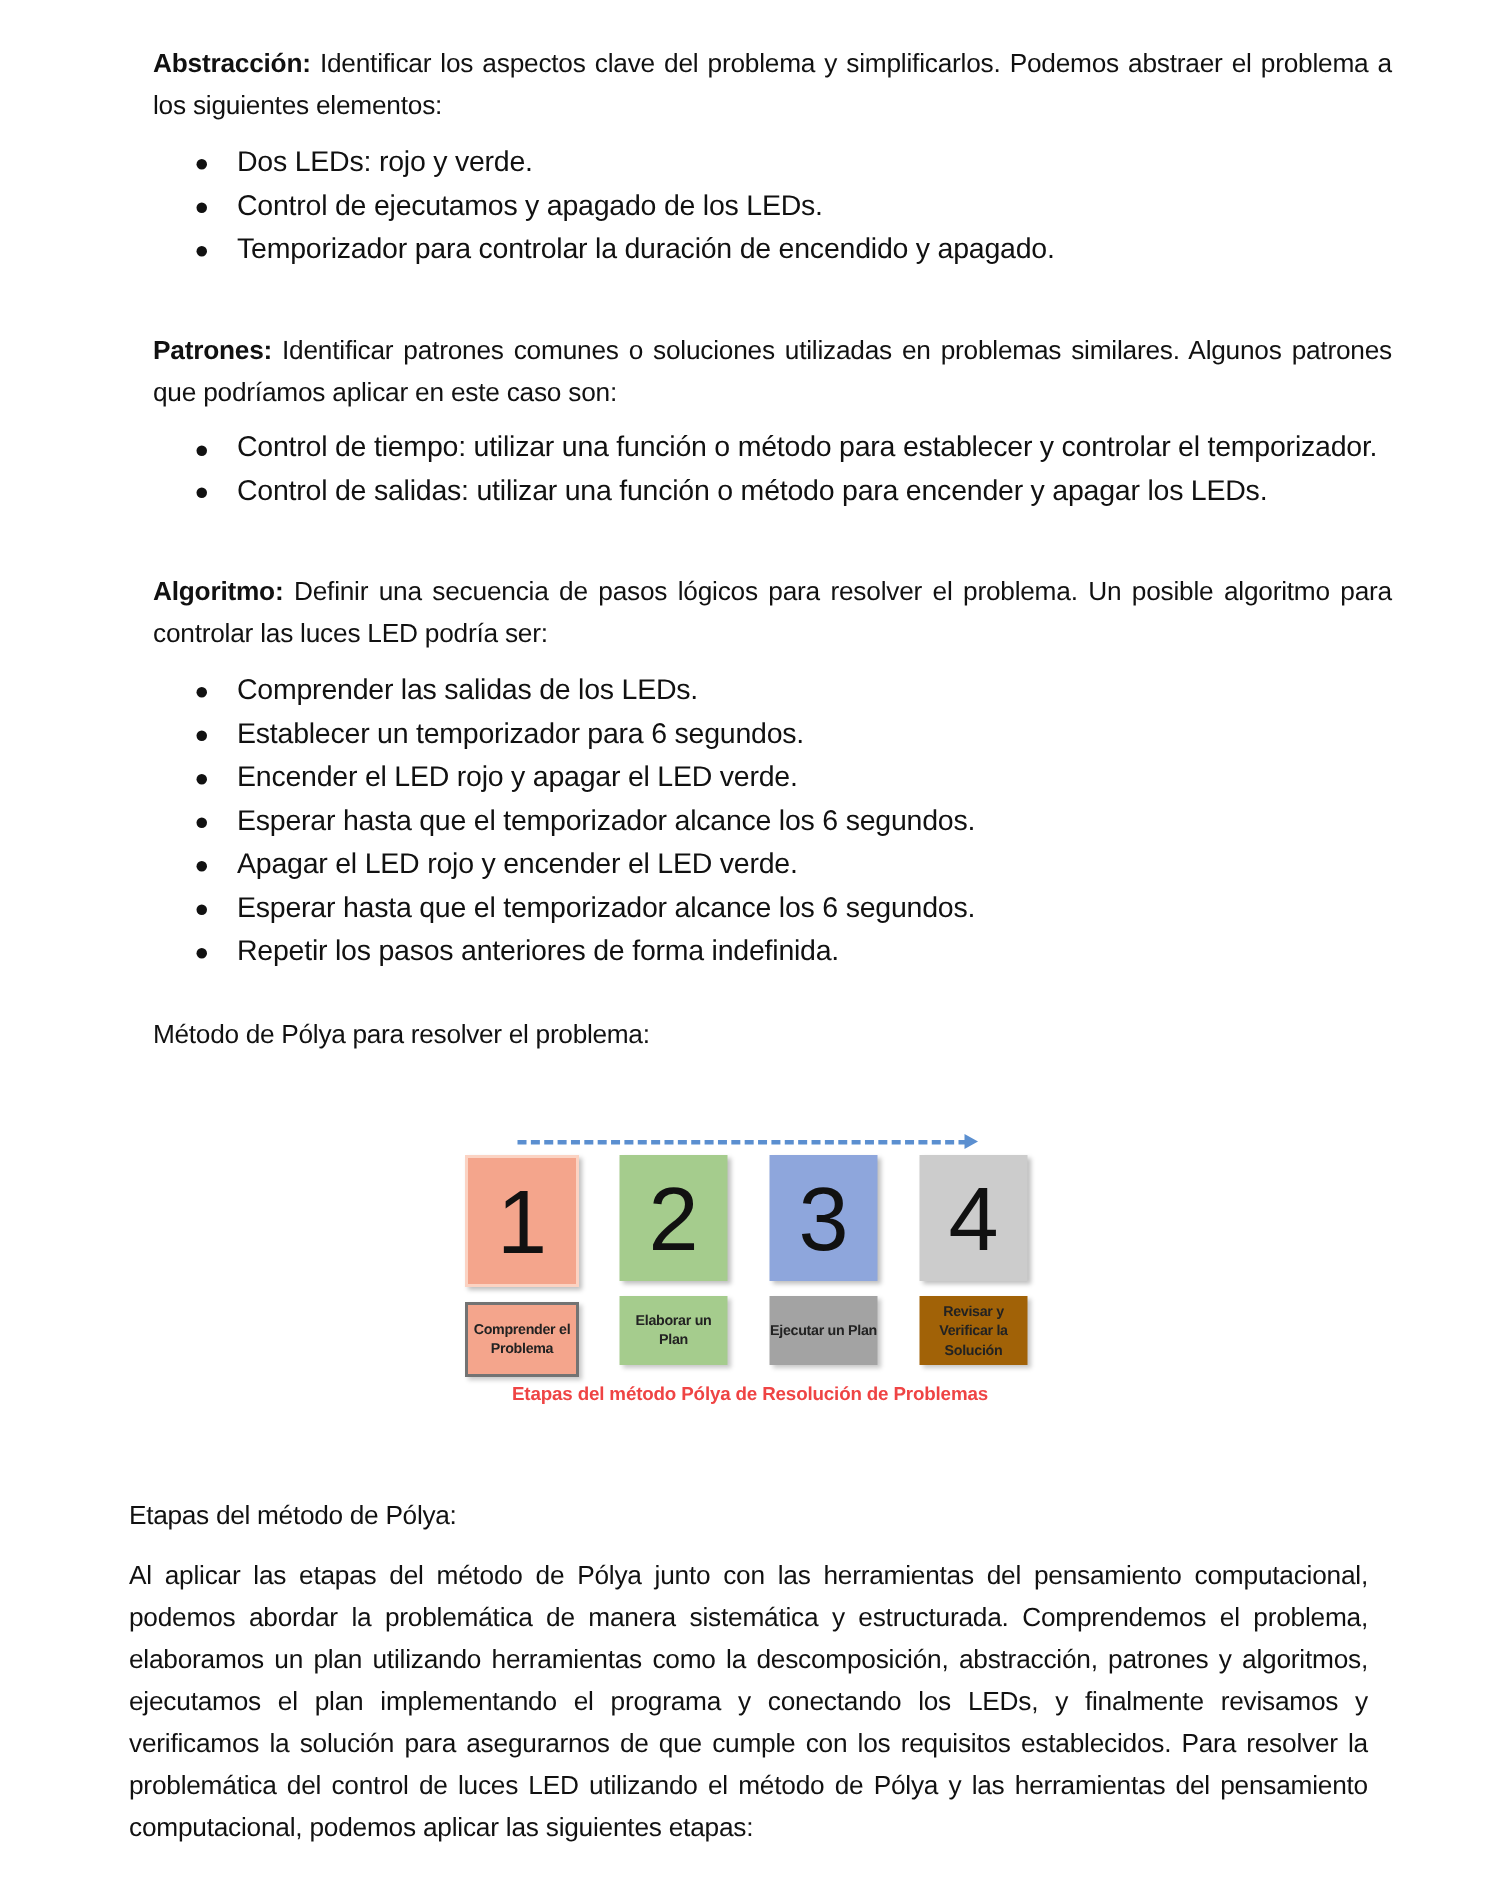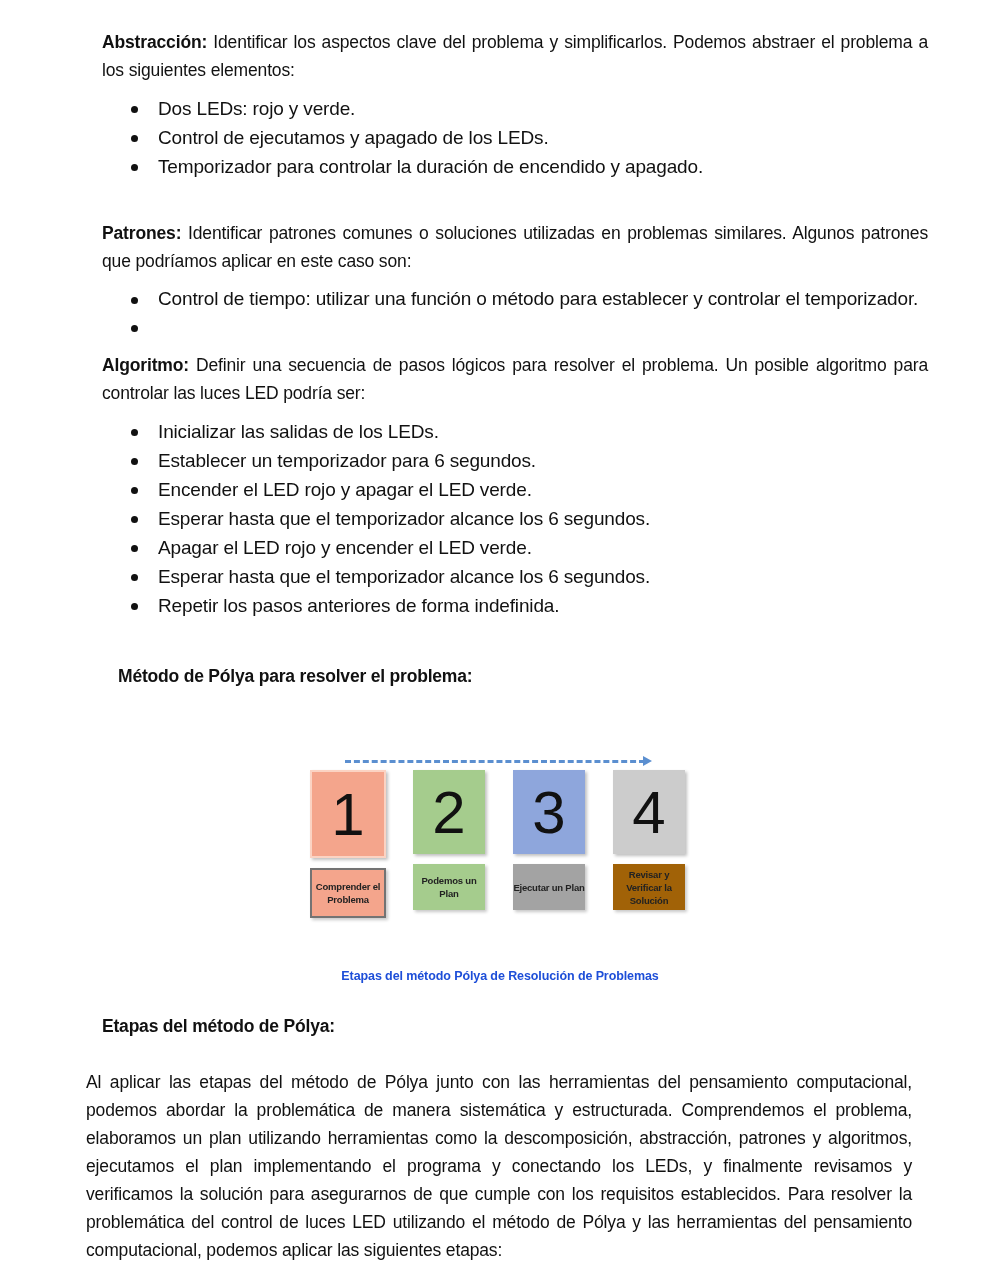--- a/index.html
+++ b/index.html
@@ -16,21 +16,21 @@
   .para b { font-weight: bold; }
   ul.bullets { list-style: none; margin: 10px 0 0 0; padding: 0; }
   ul.bullets li {
     position: relative; padding-left: 56px; font-size: 19px; line-height: 29px;
     text-align: justify; letter-spacing: -0.15px;
   }
   ul.bullets li .dot {
     position: absolute; left: 29px; top: 12px; width: 7px; height: 7px;
     border-radius: 50%; background: #111;
   }
-  .heading { font-size: 17.5px; font-weight: bold; line-height: 28px; margin: 16px; letter-spacing: -0.2px; }
+  .heading { font-size: 17.5px; font-weight: normal; line-height: 28px; margin: 0; letter-spacing: -0.2px; }
 
   
   .figure { position: absolute; left: 305px; top: 754px; width: 390px; height: 186px; }
   .arrow-line {
     position: absolute; left: 40px; top: 6px; width: 300px; height: 0;
     border-top: 3px dashed #5b8fd0;
   }
   .arrow-head {
     position: absolute; left: 338px; top: 2px; width: 0; height: 0;
     border-top: 5px solid transparent; border-bottom: 5px solid transparent;
@@ -43,48 +43,48 @@
     font-family: "Liberation Sans", sans-serif;
   }
   .lbl-box {
     margin-top: 10px; width: 72px; height: 46px; display: flex; align-items: center;
     justify-content: center; text-align: center; font-size: 9.5px; font-weight: bold;
     line-height: 13px; color: #222; box-shadow: 2px 2px 3px rgba(0,0,0,0.22);
     letter-spacing: -0.2px;
   }
   .caption {
     position: absolute; left: 0; top: 168px; width: 390px; text-align: center;
-    font-size: 12.5px; font-weight: bold; color: #1d4ed8; letter-spacing: -0.1px; margin-top: 47px;
+    font-size: 12.5px; font-weight: bold; color: #ef4444; letter-spacing: -0.1px;
   }
 </style>
 </head>
 <body>
 
 <div class="page">
 
   <p class="para"><b>Abstracción:</b><span> Identificar los aspectos clave del problema y simplificarlos. Podemos abstraer el problema a los siguientes elementos:</span></p>
   <ul class="bullets">
     <li><span class="dot"></span><span>Dos LEDs: rojo y verde.</span></li>
     <li><span class="dot"></span><span>Control de ejecutamos y apagado de los LEDs.</span></li>
     <li><span class="dot"></span><span>Temporizador para controlar la duración de encendido y apagado.</span></li>
   </ul>
 
   <div style="height:38px"></div>
 
   <p class="para"><b>Patrones:</b><span> Identificar patrones comunes o soluciones utilizadas en problemas similares. Algunos patrones que podríamos aplicar en este caso son:</span></p>
   <ul class="bullets">
     <li style="line-height:28px"><span class="dot"></span><span>Control de tiempo: utilizar una función o método para establecer y controlar el temporizador.</span></li>
-    <li><span class="dot"></span></li>
+    <li><span class="dot"></span><span>Control de salidas: utilizar una función o método para encender y apagar los LEDs.</span></li>
   </ul>
 
   <div style="height:38px"></div>
 
   <p class="para"><b>Algoritmo:</b><span> Definir una secuencia de pasos lógicos para resolver el problema. Un posible algoritmo para controlar las luces LED podría ser:</span></p>
   <ul class="bullets">
-    <li><span class="dot"></span><span>Inicializar las salidas de los LEDs.</span></li>
+    <li><span class="dot"></span><span>Comprender las salidas de los LEDs.</span></li>
     <li><span class="dot"></span><span>Establecer un temporizador para 6 segundos.</span></li>
     <li><span class="dot"></span><span>Encender el LED rojo y apagar el LED verde.</span></li>
     <li><span class="dot"></span><span>Esperar hasta que el temporizador alcance los 6 segundos.</span></li>
     <li><span class="dot"></span><span>Apagar el LED rojo y encender el LED verde.</span></li>
     <li><span class="dot"></span><span>Esperar hasta que el temporizador alcance los 6 segundos.</span></li>
     <li><span class="dot"></span><span>Repetir los pasos anteriores de forma indefinida.</span></li>
   </ul>
 
   <div style="height:26px"></div>
   <p class="heading">Método de Pólya para resolver el problema:</p>
@@ -93,21 +93,21 @@
 <div class="figure">
   <div class="arrow-line"></div>
   <div class="arrow-head"></div>
 
   <div class="step" style="left:5px">
     <div class="num-box" style="background:#f4a58c; border:2px solid #fbd3c3">1</div>
     <div class="lbl-box" style="background:#f4a58c; border:2px solid #737373">Comprender el Problema</div>
   </div>
   <div class="step" style="left:108px">
     <div class="num-box" style="background:#a5cc8d">2</div>
-    <div class="lbl-box" style="background:#a5cc8d">Podemos un Plan</div>
+    <div class="lbl-box" style="background:#a5cc8d">Elaborar un Plan</div>
   </div>
   <div class="step" style="left:208px">
     <div class="num-box" style="background:#8ea6dc">3</div>
     <div class="lbl-box" style="background:#a3a3a3">Ejecutar un Plan</div>
   </div>
   <div class="step" style="left:308px">
     <div class="num-box" style="background:#cccccc">4</div>
     <div class="lbl-box" style="background:#a16207">Revisar y Verificar la Solución</div>
   </div>
 

